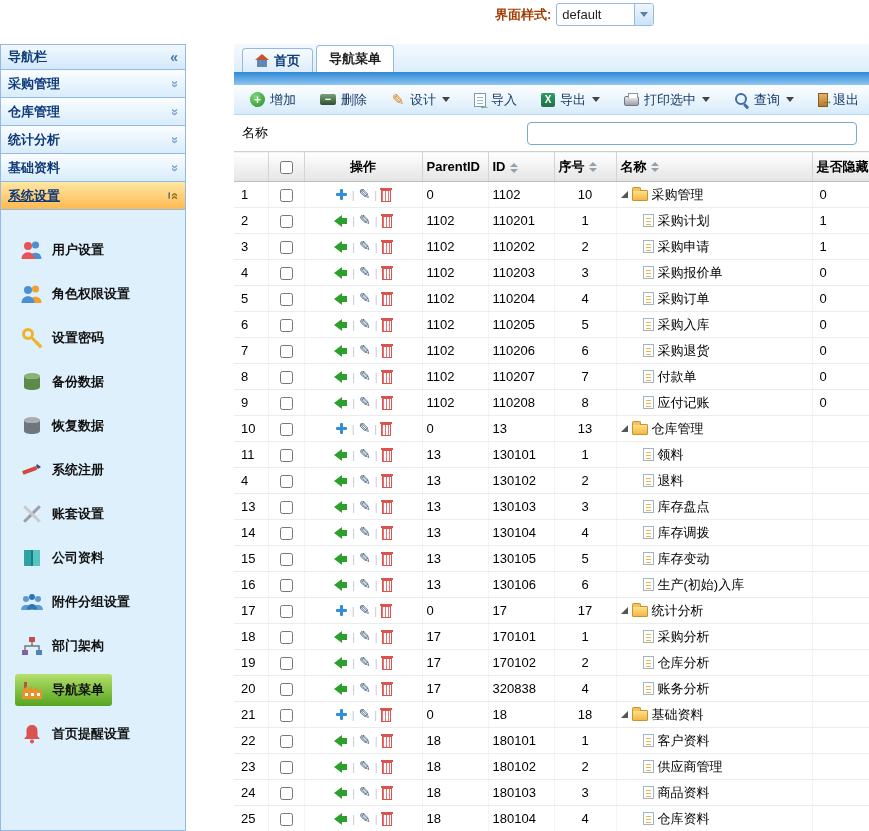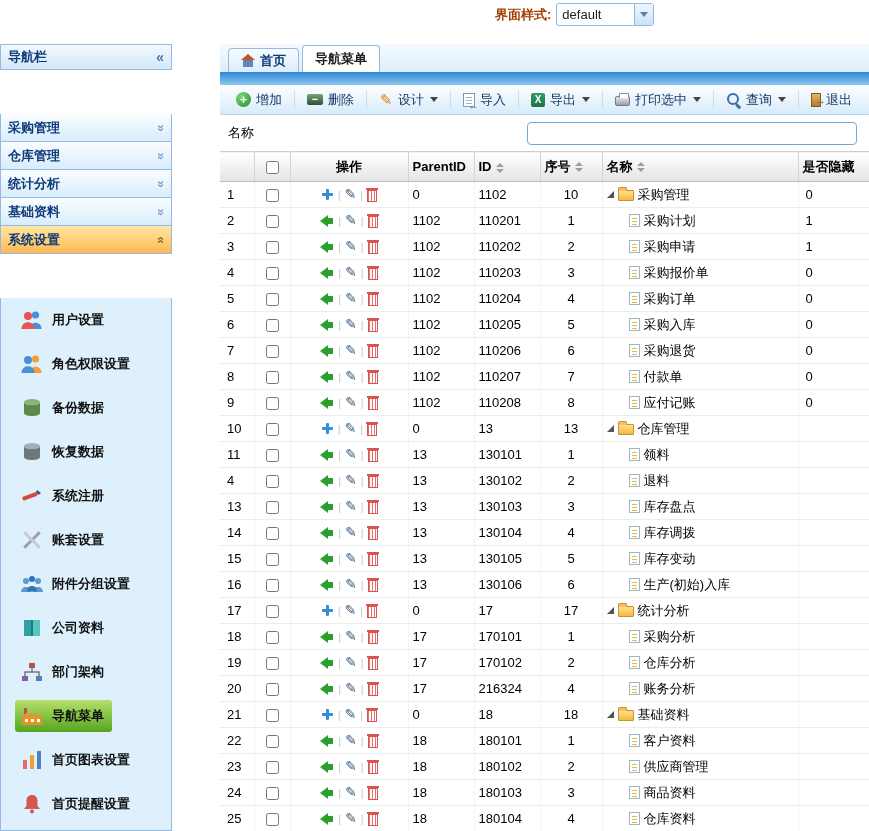--- a/index.html
+++ b/index.html
@@ -17,28 +17,28 @@
   .style-area { position:absolute; left:495px; top:3px; display:flex; align-items:center; gap:5px; }
   .style-label { color:#a33c00; font-weight:bold; font-size:13px; }
   .select { width:98px; height:23px; border:1px solid #95b8e7; border-radius:3px; display:flex; align-items:center; background:#fff; }
   .select .val { flex:1; padding-left:5px; font-size:13px; color:#222; }
   .select .arrow-btn { width:19px; height:21px; background:linear-gradient(#eef6fd,#cbe3f7); border-left:1px solid #95b8e7; display:flex; align-items:center; justify-content:center; border-radius:0 2px 2px 0; cursor:pointer; }
   .caret { width:0; height:0; border-left:4px solid transparent; border-right:4px solid transparent; border-top:5px solid #5c7fa6; display:inline-block; }
 
   .content { flex:1; display:flex; min-height:0; }
 
   
-  .sidebar { width:172px; flex:0 0 auto; display:flex; flex-direction:column;gap:44px; }
+  .sidebar { width:186px; flex:0 0 auto; display:flex; flex-direction:column; }
   .side-header { height:26px; flex:0 0 auto; background:linear-gradient(#f2f9fe,#d3e8fa); border:1px solid #95b8e7; display:flex; align-items:center; padding:0 7px; color:#0d3a78; font-weight:bold; font-size:13px; }
   .side-header .collapse { margin-left:auto; color:#4a79a8; font-weight:bold; cursor:pointer; font-size:14px; }
   .side-group { height:28px; flex:0 0 auto; background:linear-gradient(#fafdff,#d8ecfb); border:1px solid #95b8e7; border-top:none; display:flex; align-items:center; padding:0 7px; color:#0d3a78; font-weight:bold; font-size:13px; cursor:pointer; }
-  .side-group.active { background:linear-gradient(#ffe7a3,#ffb951); }
+  .side-group.active { background:linear-gradient(#ffe7a3,#ffb951);text-decoration:underline; }
   .chev { margin-left:auto; color:#7aa0cf; font-weight:bold; display:inline-block; transform:rotate(90deg); font-size:13px; letter-spacing:-1px; }
   .side-group.active .chev { color:#8a6a20; }
-  .side-panel { flex:1; background:#ddf0fc; border:1px solid #95b8e7; border-top:none; overflow:hidden; }
+  .side-panel { flex:1; background:#ddf0fc; border:1px solid #95b8e7; border-top:none; overflow:hidden; padding-top:18px; }
   .side-item { height:44px; display:flex; align-items:center; padding-left:14px; cursor:pointer; }
   .item-inner { display:flex; align-items:center; gap:7px; padding:3px 8px 3px 4px; border-radius:3px; }
   .side-item.active .item-inner { background:linear-gradient(#b5e06c,#56a51f); }
   .side-item .label { font-weight:bold; color:#111; font-size:13px; }
   .side-icon { width:26px; height:26px; display:flex; align-items:center; justify-content:center; }
   .side-icon svg { width:24px; height:24px; }
 
   
   .main { flex:1; min-width:0; display:flex; flex-direction:column;margin-left:48px; }
   .tabbar { height:28px; flex:0 0 auto; background:linear-gradient(#f4fafe,#dceefb); display:flex; align-items:flex-end; padding-left:8px; gap:3px; }
@@ -185,20 +185,32 @@
                   <path d="M1.5 21c0-4.4 3-6.8 6.5-6.8s6.5 2.4 6.5 6.8z" fill="#4d8fd4"></path>
                 </svg>
               </span>
               <span class="label">角色权限设置</span>
             </span>
           </div>
           <div class="side-item">
             <span class="item-inner">
               <span class="side-icon">
                 <svg viewBox="0 0 24 24">
+                  <circle cx="8" cy="8" r="4.5" fill="none" stroke="#f0b429" stroke-width="3"></circle>
+                  <path d="M11.5 11.5l9 9" stroke="#f0b429" stroke-width="3"></path>
+                  <path d="M16 18.5l2.5-2.5M19 21.5l2.5-2.5" stroke="#f0b429" stroke-width="2.5"></path>
+                </svg>
+              </span>
+              <span class="label">设置密码</span>
+            </span>
+          </div>
+          <div class="side-item">
+            <span class="item-inner">
+              <span class="side-icon">
+                <svg viewBox="0 0 24 24">
                   <ellipse cx="12" cy="6" rx="8" ry="3" fill="#8bb275"></ellipse>
                   <path d="M4 6v11c0 1.7 3.6 3 8 3s8-1.3 8-3V6c0 1.7-3.6 3-8 3S4 7.7 4 6z" fill="#5c8a4a"></path>
                 </svg>
               </span>
               <span class="label">备份数据</span>
             </span>
           </div>
           <div class="side-item">
             <span class="item-inner">
               <span class="side-icon">
@@ -223,20 +235,32 @@
           </div>
           <div class="side-item">
             <span class="item-inner">
               <span class="side-icon">
                 <svg viewBox="0 0 24 24">
                   <rect x="10.5" y="1" width="3" height="22" transform="rotate(45 12 12)" fill="#9aa0a6"></rect>
                   <rect x="10.5" y="1" width="3" height="22" transform="rotate(-45 12 12)" fill="#c7ccd1"></rect>
                 </svg>
               </span>
               <span class="label">账套设置</span>
+            </span>
+          </div>
+          <div class="side-item">
+            <span class="item-inner">
+              <span class="side-icon">
+                <svg viewBox="0 0 24 24">
+                  <path d="M4 4h7v16H4z" fill="#2fa3a3"></path>
+                  <path d="M13 4h7v16h-7z" fill="#57c4c4"></path>
+                  <rect x="11" y="4" width="2" height="16" fill="#1d7d7d"></rect>
+                </svg>
+              </span>
+              <span class="label">公司资料</span>
             </span>
           </div>
           <div class="side-item">
             <span class="item-inner">
               <span class="side-icon">
                 <svg viewBox="0 0 24 24">
                   <circle cx="6" cy="9" r="3" fill="#5b9bd5"></circle>
                   <circle cx="18" cy="9" r="3" fill="#5b9bd5"></circle>
                   <circle cx="12" cy="7" r="3" fill="#2e75b6"></circle>
                   <path d="M1 20c0-3 2.2-5 5-5s5 2 5 5z" fill="#5b9bd5"></path>
@@ -244,32 +268,20 @@
                   <path d="M7 19.5c0-3.3 2.2-5.5 5-5.5s5 2.2 5 5.5z" fill="#2e75b6"></path>
                 </svg>
               </span>
               <span class="label">附件分组设置</span>
             </span>
           </div>
           <div class="side-item">
             <span class="item-inner">
               <span class="side-icon">
                 <svg viewBox="0 0 24 24">
-                  <path d="M4 4h7v16H4z" fill="#2fa3a3"></path>
-                  <path d="M13 4h7v16h-7z" fill="#57c4c4"></path>
-                  <rect x="11" y="4" width="2" height="16" fill="#1d7d7d"></rect>
-                </svg>
-              </span>
-              <span class="label">公司资料</span>
-            </span>
-          </div>
-          <div class="side-item">
-            <span class="item-inner">
-              <span class="side-icon">
-                <svg viewBox="0 0 24 24">
                   <path d="M12 8v4M5 16v-4h14v4" stroke="#777" fill="none" stroke-width="1.5"></path>
                   <rect x="9" y="3" width="6" height="5" fill="#c0504d"></rect>
                   <rect x="2" y="16" width="6" height="5" fill="#8064a2"></rect>
                   <rect x="16" y="16" width="6" height="5" fill="#4f81bd"></rect>
                 </svg>
               </span>
               <span class="label">部门架构</span>
             </span>
           </div>
           <div class="side-item active">
@@ -277,32 +289,20 @@
               <span class="side-icon">
                 <svg viewBox="0 0 24 24">
                   <rect x="4" y="4" width="3" height="9" fill="#c05046"></rect>
                   <path d="M2 12l5-3.5V12l5-3.5V12l5-3.5V12h5v9H2z" fill="#e8922a"></path>
                   <rect x="5" y="15" width="3" height="3" fill="#fff"></rect>
                   <rect x="11" y="15" width="3" height="3" fill="#fff"></rect>
                   <rect x="17" y="15" width="3" height="3" fill="#fff"></rect>
                 </svg>
               </span>
               <span class="label">导航菜单</span>
-            </span>
-          </div>
-          <div class="side-item">
-            <span class="item-inner">
-              <span class="side-icon">
-                <svg viewBox="0 0 24 24">
-                  <rect x="3" y="12" width="4" height="9" fill="#e8647c"></rect>
-                  <rect x="10" y="7" width="4" height="14" fill="#f0a030"></rect>
-                  <rect x="17" y="3" width="4" height="18" fill="#4f81bd"></rect>
-                </svg>
-              </span>
-              <span class="label">首页图表设置</span>
             </span>
           </div>
           <div class="side-item">
             <span class="item-inner">
               <span class="side-icon">
                 <svg viewBox="0 0 24 24">
                   <path d="M12 3c-3.5 0-5.5 2.5-5.5 6v5L4 17h16l-2.5-3V9c0-3.5-2-6-5.5-6z" fill="#d9534f"></path>
                   <circle cx="12" cy="19.5" r="2" fill="#d9534f"></circle>
                 </svg>
               </span>
@@ -942,21 +942,21 @@
                       <i class="a1"></i>
                       <i class="a2"></i>
                     </span>
         <span class="op-sep">|</span>
         <span class="op op-edit">✎</span>
         <span class="op-sep">|</span>
         <span class="op op-del"></span>
       </div>
     </td>
     <td class="t-parent">17</td>
-    <td class="t-id">216324</td>
+    <td class="t-id">320838</td>
     <td class="t-seq">4</td>
     <td class="t-name">
       <div class="name-wrap">
 
         <span class="ico-page"></span>
         <span class="nm">账务分析</span>
       </div>
     </td>
     <td class="t-hidden"></td>
   </tr>

